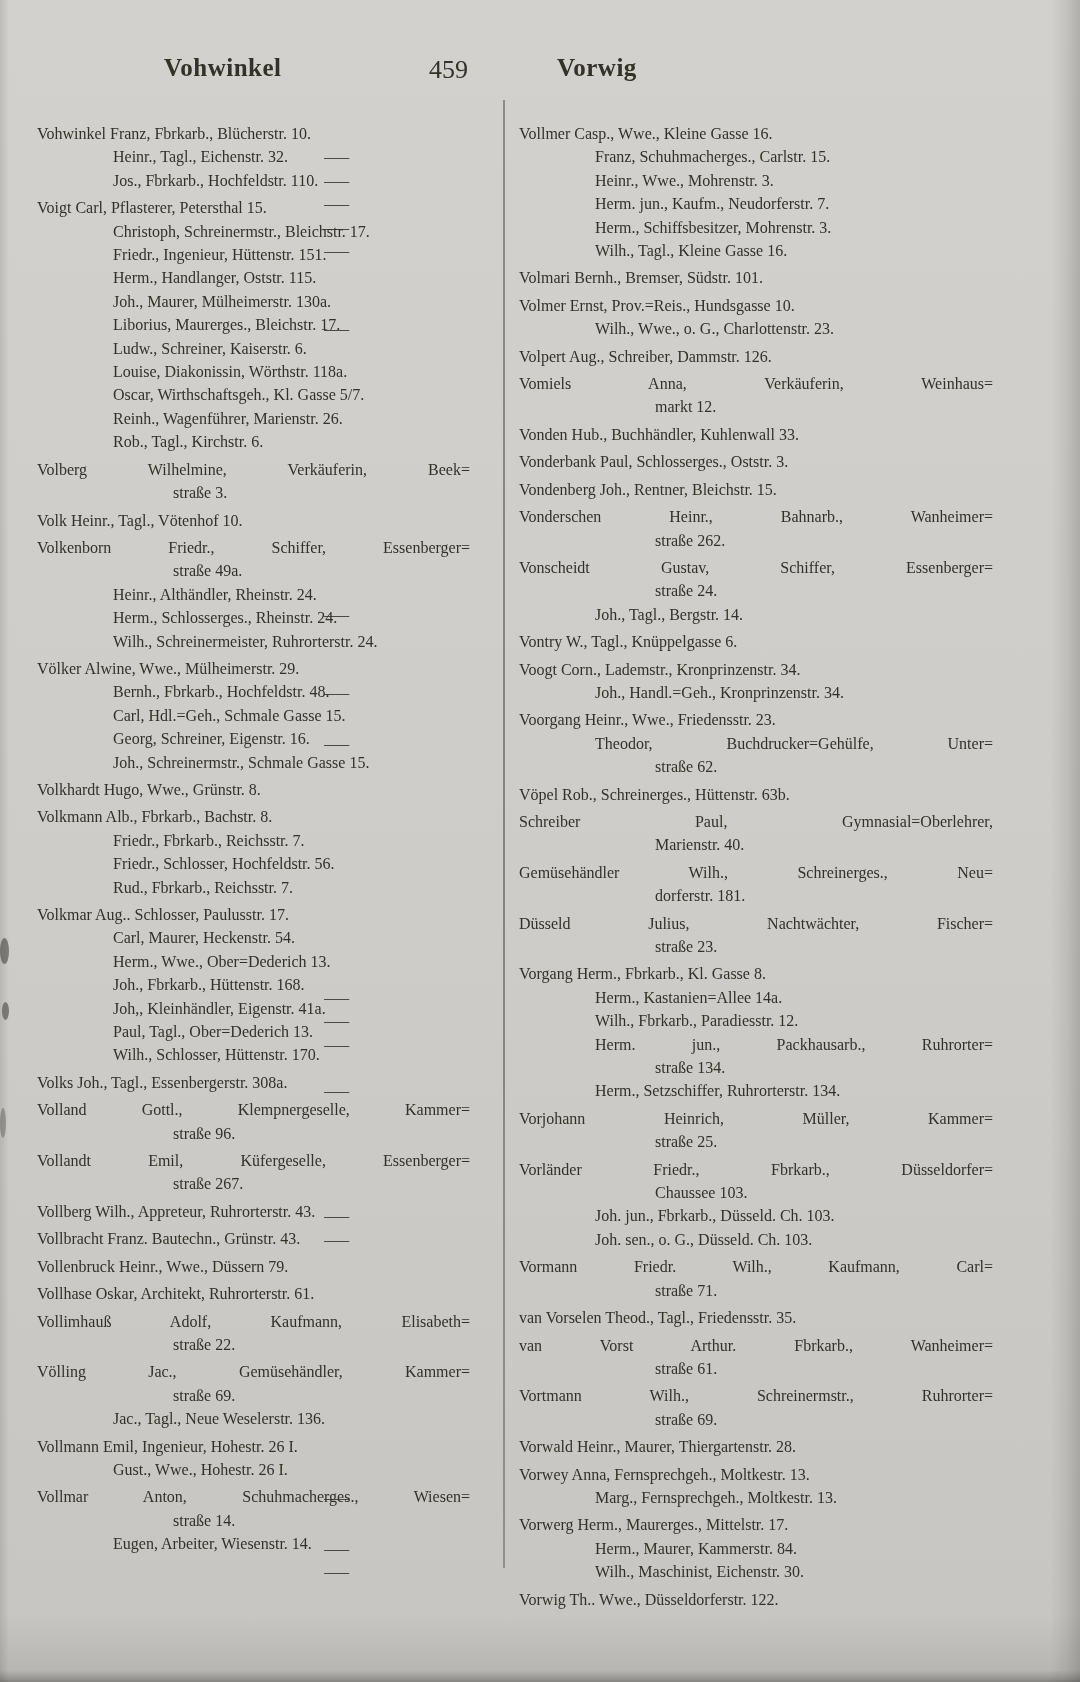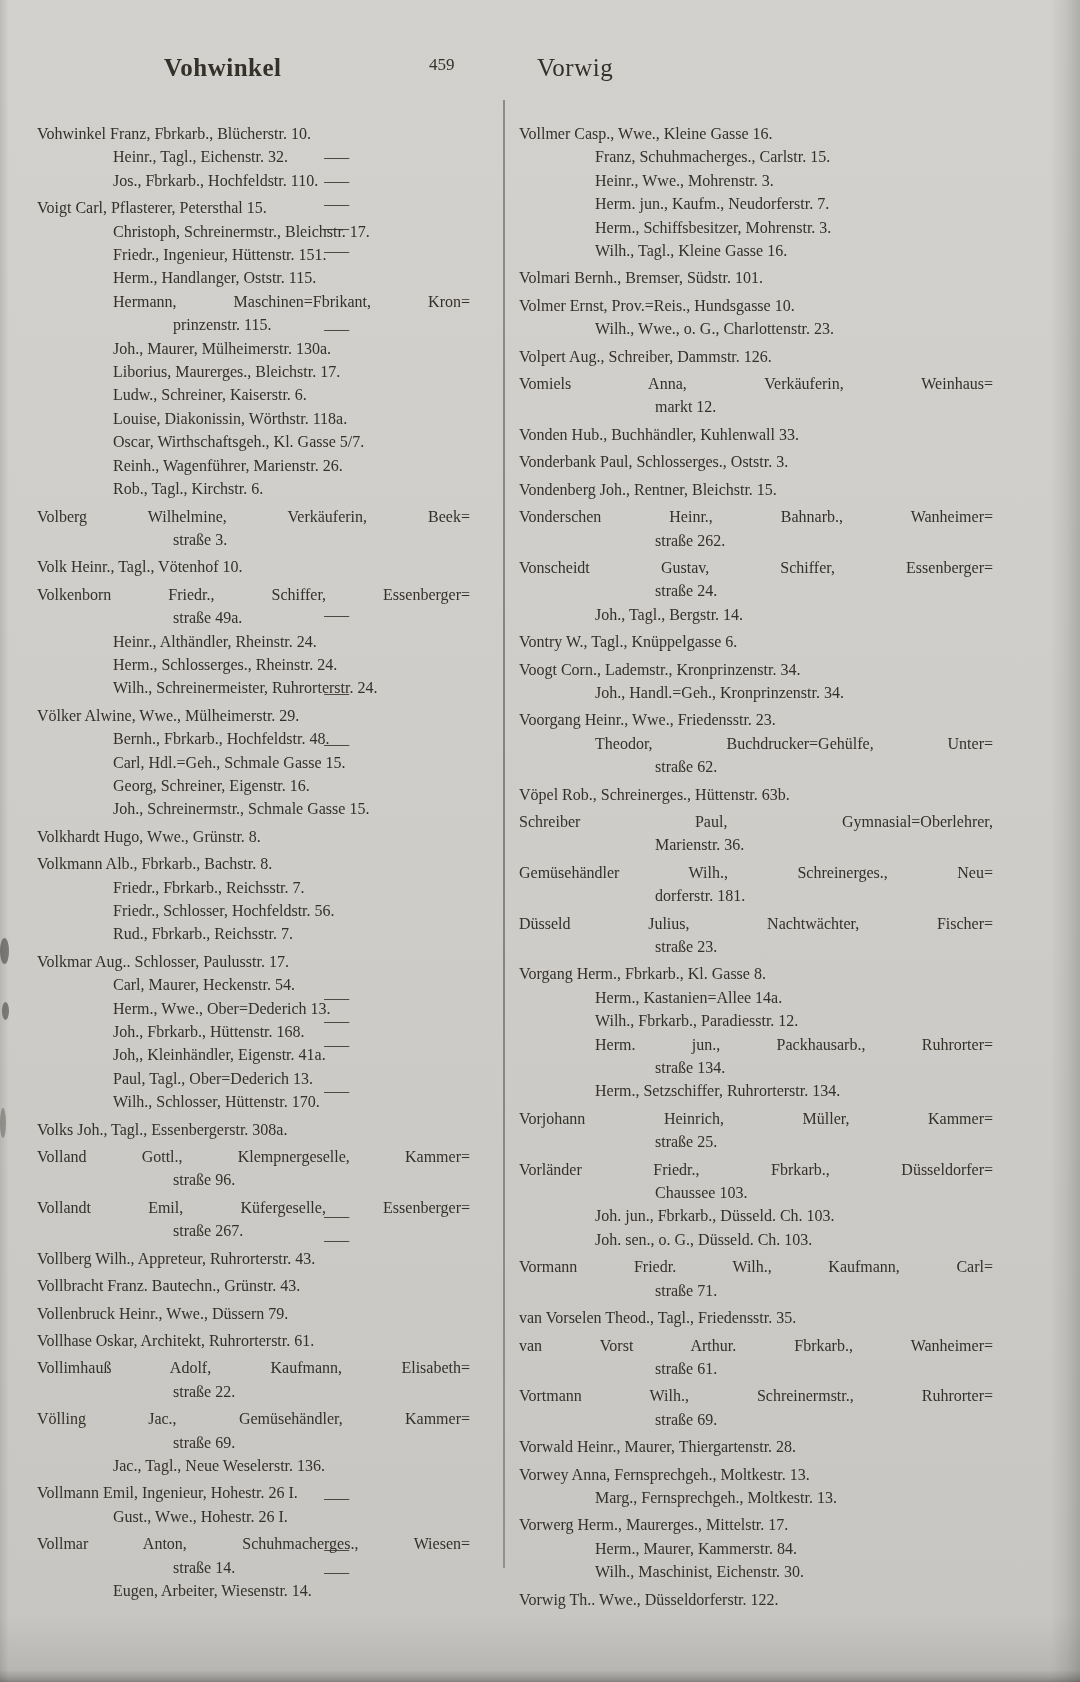--- a/index.html
+++ b/index.html
@@ -18,22 +18,22 @@
   .edge-left{position:absolute;top:0;left:0;width:9px;height:100%;
     background:linear-gradient(90deg,rgba(0,0,0,0.10) 0%,rgba(0,0,0,0) 100%);}
   .blot{position:absolute;background:#3a3834;border-radius:50%;opacity:.55;}
   .blot1{left:0;top:938px;width:9px;height:26px;}
   .blot2{left:2px;top:1002px;width:7px;height:18px;}
   .blot3{left:0;top:1108px;width:6px;height:30px;opacity:.35;}
 
   
   .running-head{position:absolute;top:54px;left:0;width:100%;height:34px;font-size:25px;}
   .head-left{position:absolute;left:164px;font-weight:bold;letter-spacing:.5px;}
-  .head-page{position:absolute;left:429px;font-weight:normal;font-size:17px;top:1px;}
-  .head-right{position:absolute;left:537px;font-weight:normal;letter-spacing:.5px;}
+  .head-page{position:absolute;left:429px;font-weight:normal;font-size:26px;top:1px;}
+  .head-right{position:absolute;left:557px;font-weight:bold;letter-spacing:.5px;}
 
   
   .divider{position:absolute;left:503px;top:100px;width:2px;height:1468px;
     background:linear-gradient(180deg,#8d8c88,#84837f 50%,#91908c);}
 
   
   .col{position:absolute;top:101px;font-size:16px;line-height:23.4px;margin-top:17px;}
   .col-left{left:37px;width:433px;}
   .col-right{left:519px;width:474px;}
 
@@ -73,24 +73,20 @@
       <div class="entry sub">
         <div class="line"><span class="dash">—</span>Christoph, Schreinermstr., Bleichstr. 17.</div>
       </div>
       <div class="entry sub">
         <div class="line"><span class="dash">—</span>Friedr., Ingenieur, Hüttenstr. 151.</div>
       </div>
       <div class="entry sub">
         <div class="line"><span class="dash">—</span>Herm., Handlanger, Oststr. 115.</div>
       </div>
       <div class="entry sub">
-        <div class="line just"><span class="dash">—</span>Hermann, Maschinen=Fbrikant, Kron=</div>
-        <div class="line cont">prinzenstr. 115.</div>
-      </div>
-      <div class="entry sub">
         <div class="line"><span class="dash">—</span>Joh., Maurer, Mülheimerstr. 130a.</div>
       </div>
       <div class="entry sub">
         <div class="line"><span class="dash">—</span>Liborius, Maurerges., Bleichstr. 17.</div>
       </div>
       <div class="entry sub">
         <div class="line"><span class="dash">—</span>Ludw., Schreiner, Kaiserstr. 6.</div>
       </div>
       <div class="entry sub">
         <div class="line"><span class="dash">—</span>Louise, Diakonissin, Wörthstr. 118a.</div>
@@ -292,21 +288,21 @@
       </div>
       <div class="entry sub">
         <div class="line just"><span class="dash">—</span>Theodor, Buchdrucker=Gehülfe, Unter=</div>
         <div class="line cont">straße 62.</div>
       </div>
       <div class="entry">
         <div class="line">Vöpel Rob., Schreinerges., Hüttenstr. 63b.</div>
       </div>
       <div class="entry">
         <div class="line just">Schreiber Paul, Gymnasial=Oberlehrer,</div>
-        <div class="line cont">Marienstr. 36.</div>
+        <div class="line cont">Marienstr. 40.</div>
       </div>
       <div class="entry">
         <div class="line just">Gemüsehändler Wilh., Schreinerges., Neu=</div>
         <div class="line cont">dorferstr. 181.</div>
       </div>
       <div class="entry">
         <div class="line just">Düsseld Julius, Nachtwächter, Fischer=</div>
         <div class="line cont">straße 23.</div>
       </div>
       <div class="entry">

